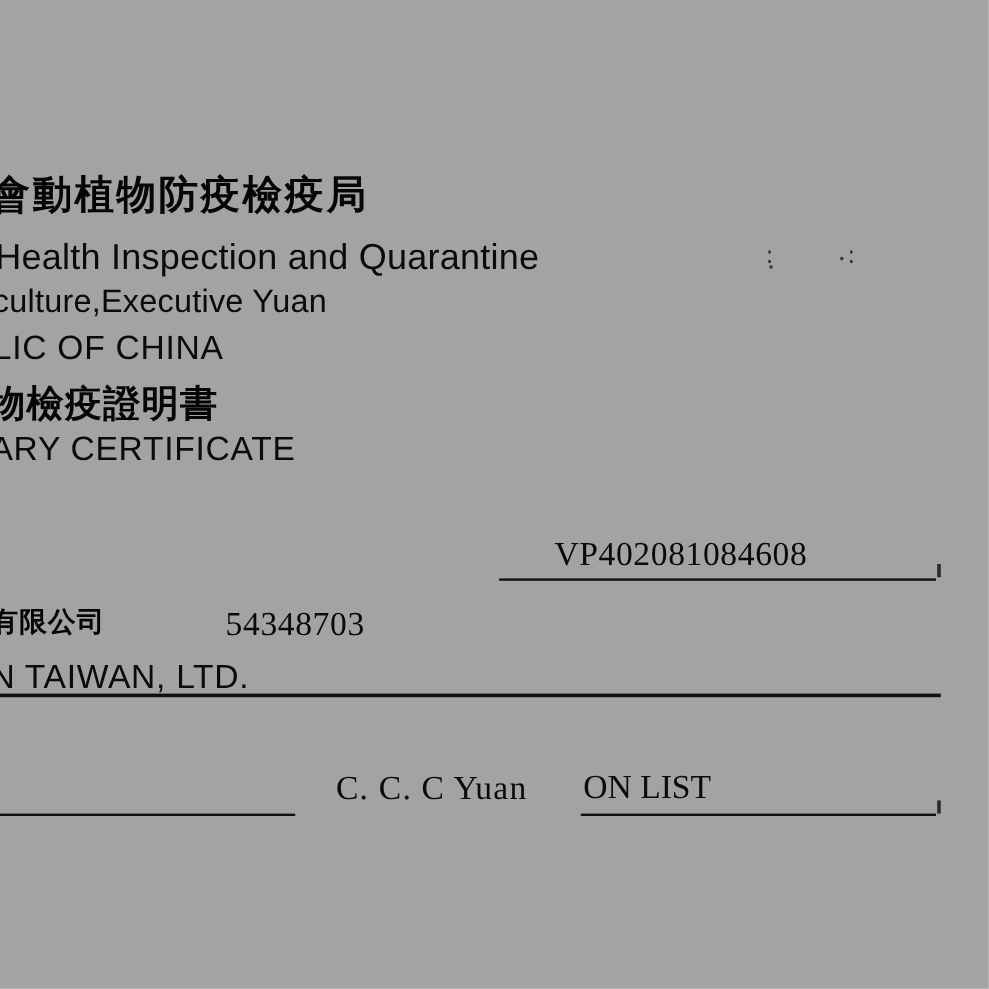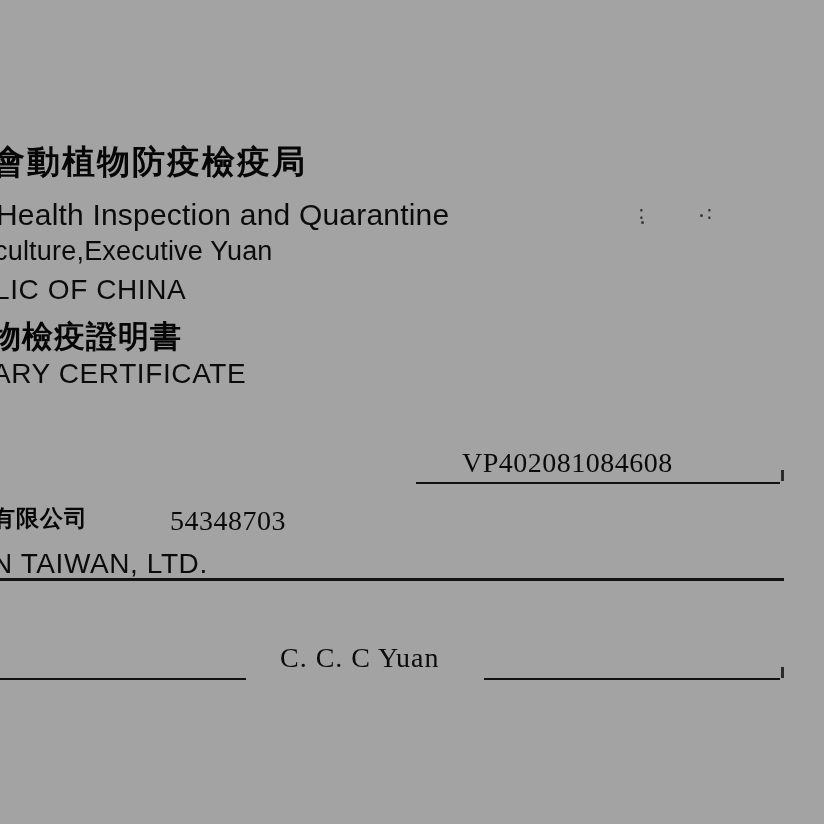--- a/index.html
+++ b/index.html
@@ -105,26 +105,27 @@
   <div class="abs cjk cjk-sub" style="left:-10px; top:316px;">物檢疫證明書</div>
   <div class="abs lat lat-4" style="left:-8px; top:358px;">ARY CERTIFICATE</div>
 
   <div class="abs" style="left:638px; top:200px; font-family:'DejaVu Sans', sans-serif; font-size:20px; color:#333;">:</div>
   <div class="abs" style="left:706px; top:200px; font-family:'DejaVu Sans', sans-serif; font-size:20px; color:#333;">:</div>
 
   <div class="abs mono-num" style="left:418px; top:447px;margin-left:44px;">VP402081084608</div>
   <div class="rule" style="left:416px; top:482px; width:364px;"></div>
 
   <div class="abs cjk cjk-small" style="left:-8px; top:503px;">有限公司</div>
-  <div class="abs mono-num" style="left:170px; top:505px;">54348703</div>
+  <div class="abs mono-num" style="left:188px; top:505px;">54348703</div>
   <div class="abs lat lat-3" style="left:-8px; top:548px;">N TAIWAN, LTD.</div>
 
   <div class="rule thick" style="left:0px; top:578px; width:784px;"></div>
 
   <div class="abs serif-b" style="left:280px; top:642px; letter-spacing:1px;">C. C. C Yuan</div>
+  <div class="abs serif-b" style="left:486px; top:641px;">ON LIST</div>
 
   <div class="rule" style="left:0px; top:678px; width:246px;"></div>
   <div class="rule" style="left:484px; top:678px; width:296px;"></div>
 
   <div class="tick" style="left:781px; top:470px;"></div>
   <div class="tick" style="left:781px; top:667px;"></div>
 
   <div class="speck" style="left:700px; top:214px; width:3px; height:3px;"></div>
   <div class="speck" style="left:641px; top:221px; width:3px; height:3px;"></div>
 

